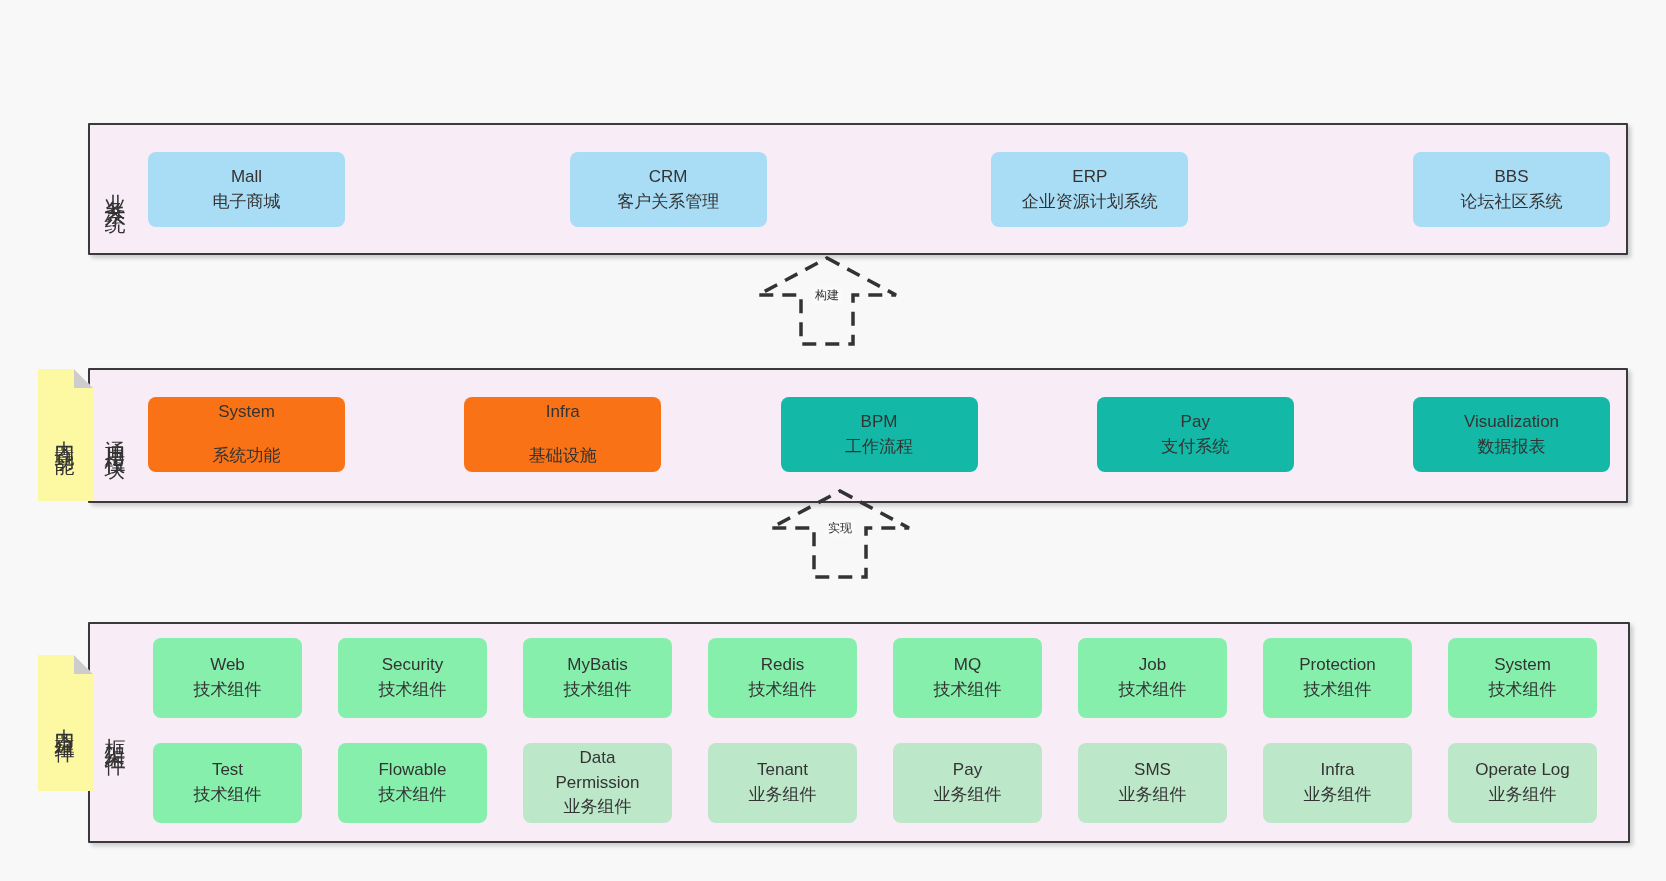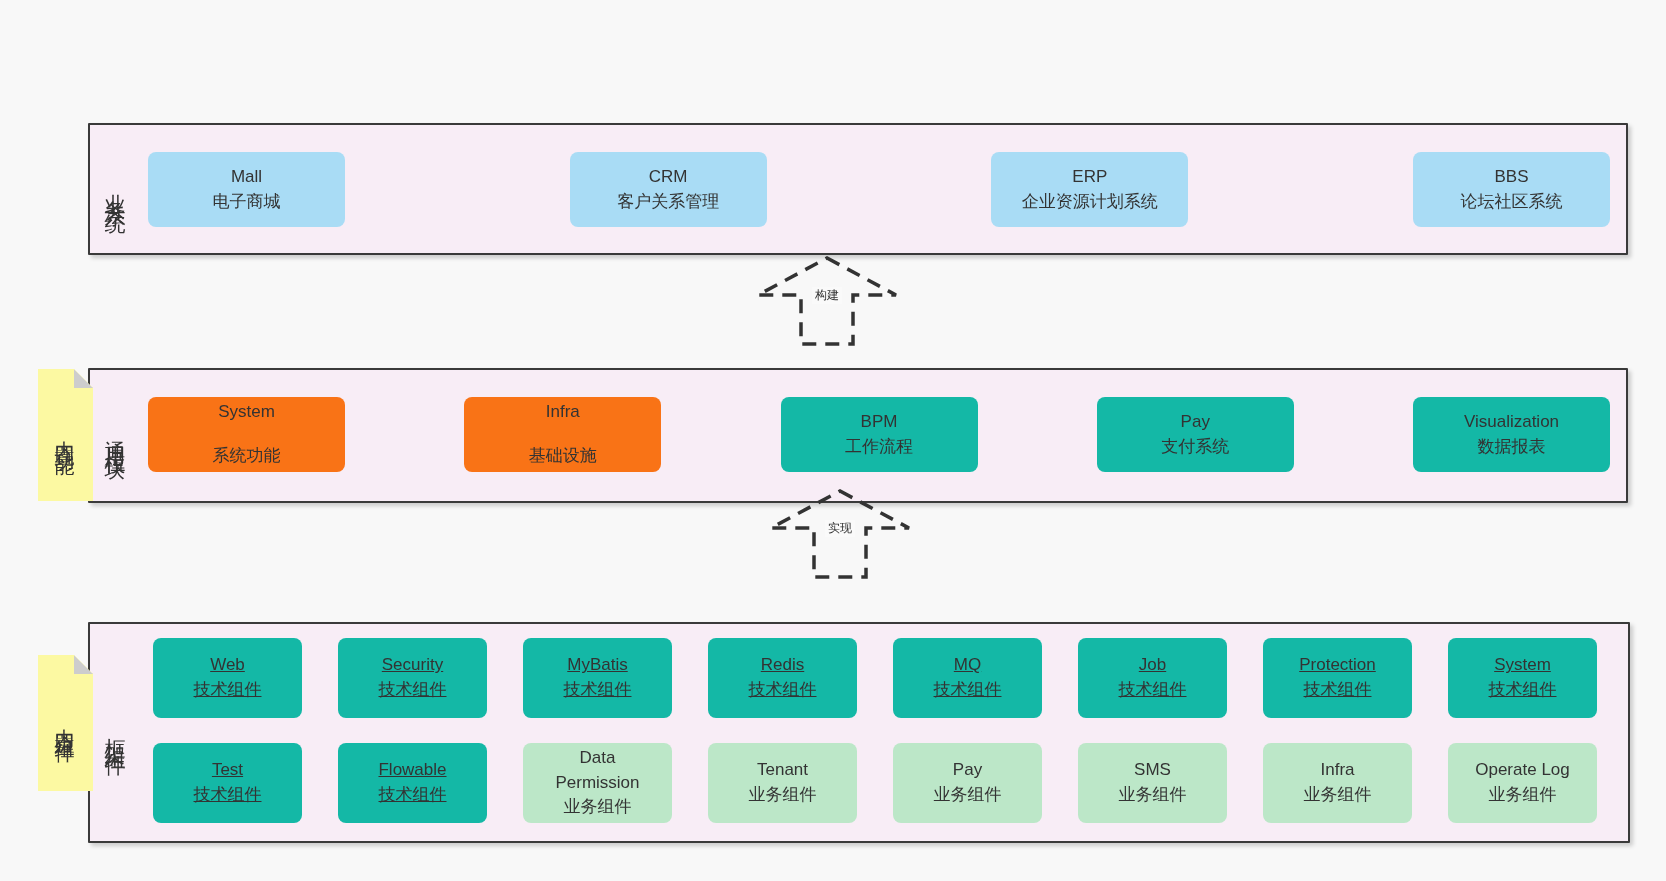--- a/index.html
+++ b/index.html
@@ -23,21 +23,21 @@
   .box {
     border-radius:8px; display:flex; flex-direction:column;
     align-items:center; justify-content:center; text-align:center;
     font-size:17px; line-height:1.45; color:#333;
   }
   .b6 { width:197px; height:75px; }
   .b8 { width:149px; height:80px; }
   .blue   { background:#a9dcf5; }
   .red    { background:#f97316;gap:19px; }
   .pink   { background:#14b8a6; }
-  .gdark  { background:#14b8a6;text-decoration:underline; }
+  .gdark  { background:#86efac; }
   .glight { background:#bce7c8; }
   .t1.wrap { max-width:104px; }
   .sticky {
     position:absolute; width:55px; background:#fcf9a2;
     display:flex; align-items:center; justify-content:center;
     clip-path:polygon(0 0, calc(100% - 19px) 0, 100% 19px, 100% 100%, 0 100%);
     box-shadow:2px 2px 3px rgba(0,0,0,0.2);
   }
   .fold {
     position:absolute; top:0; right:0; width:19px; height:19px;

